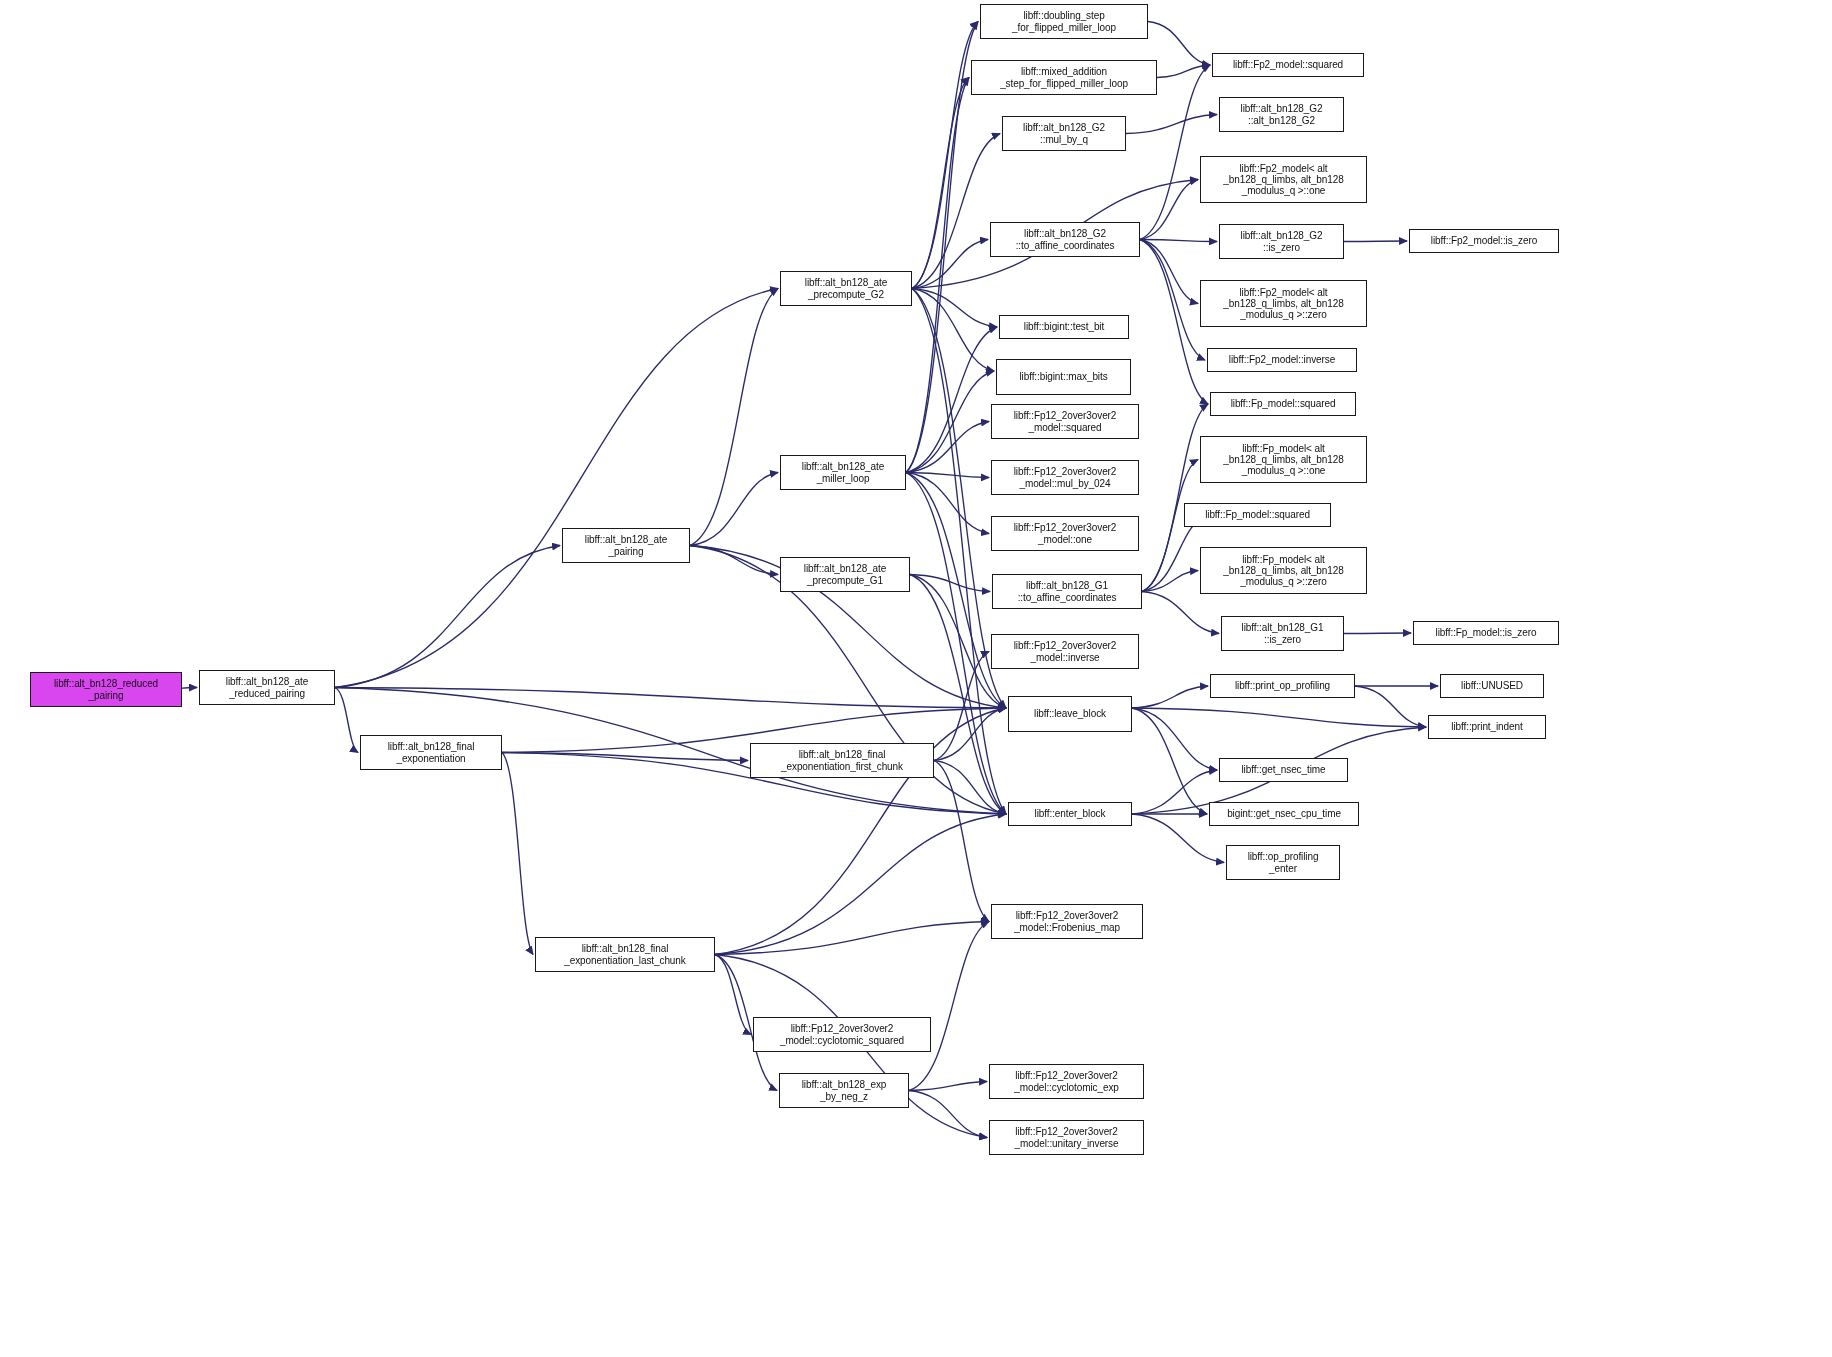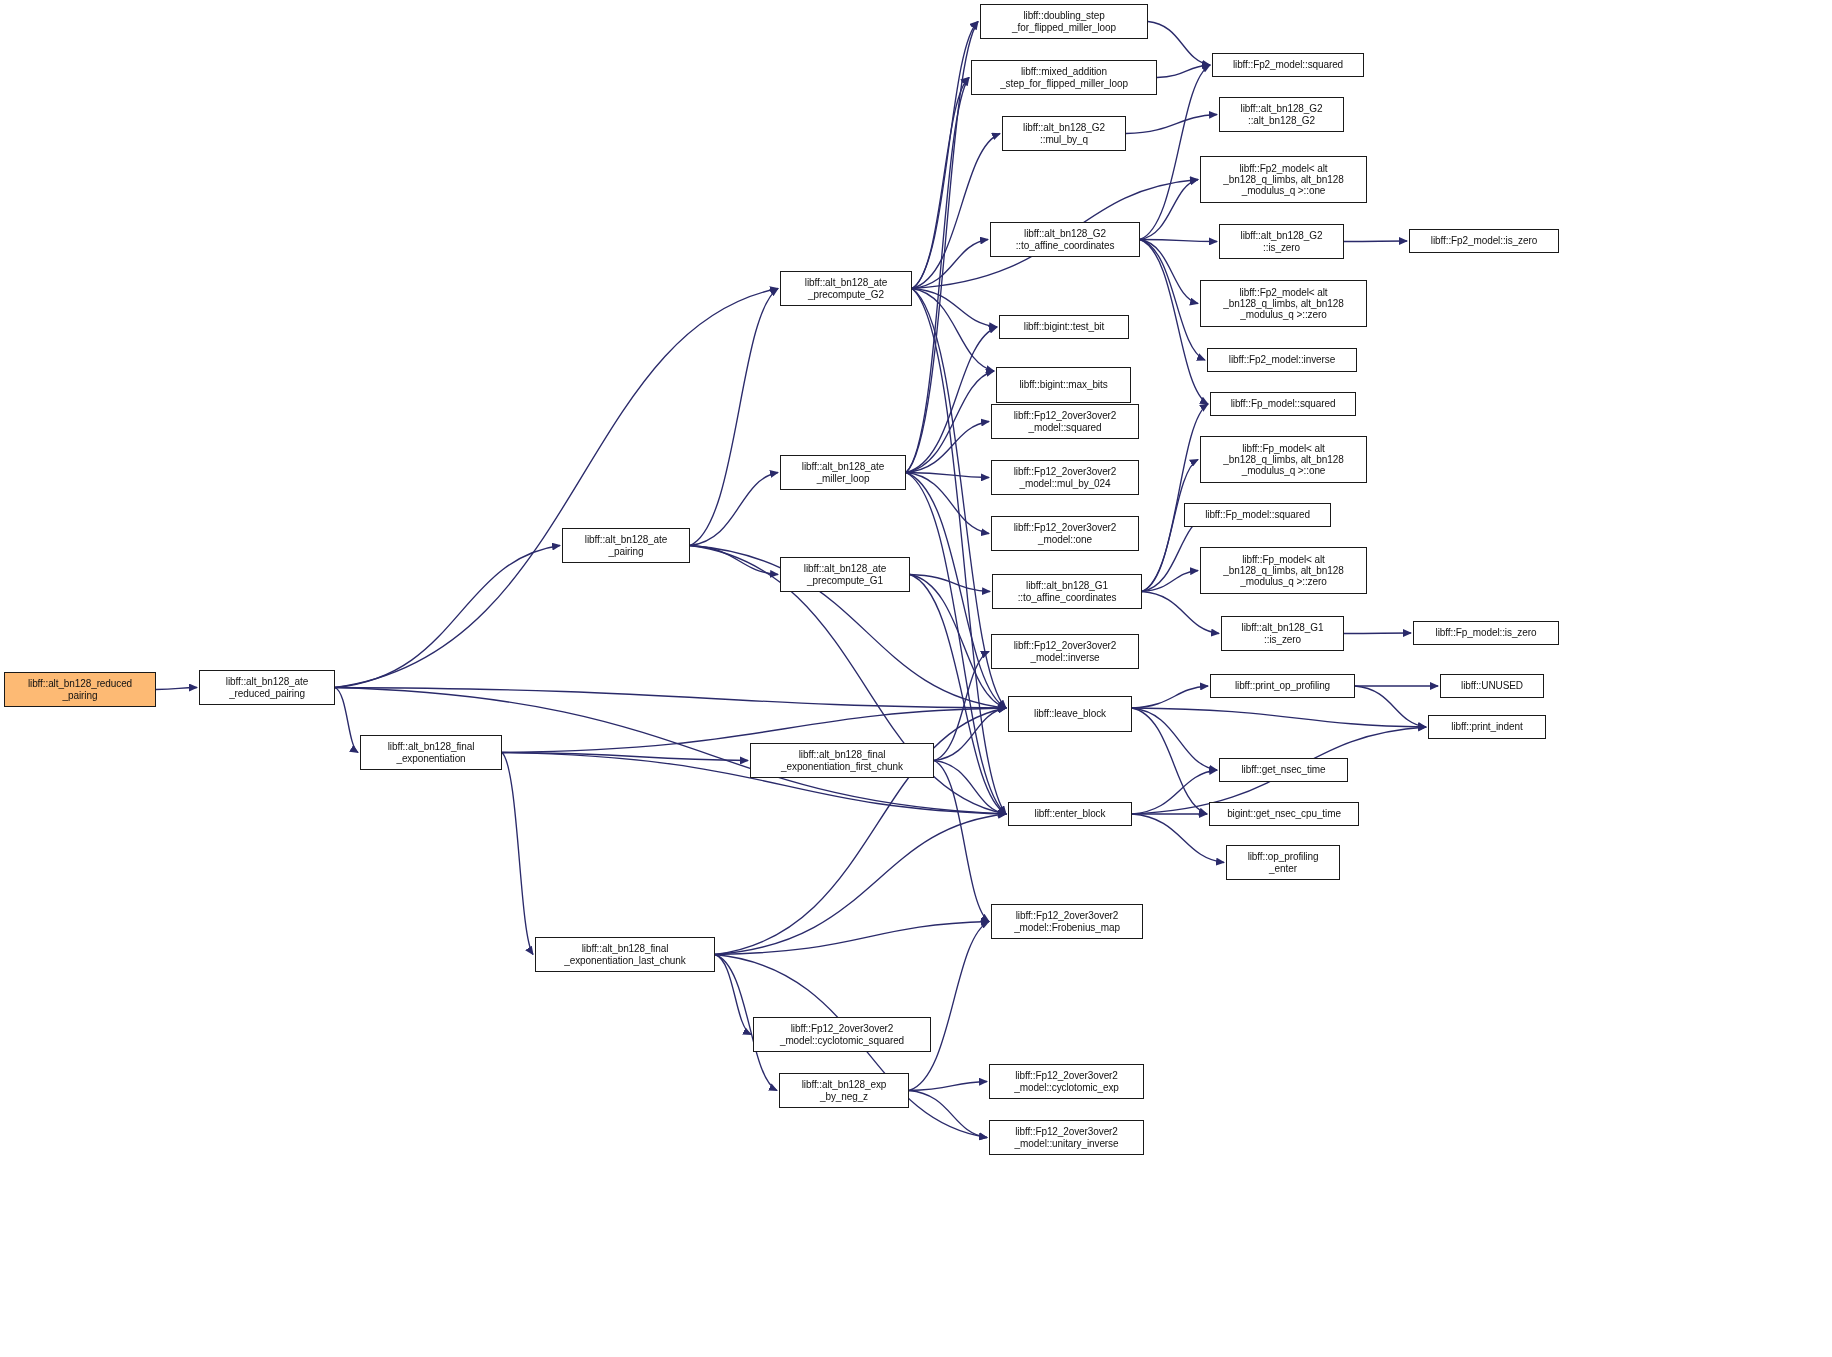--- a/index.html
+++ b/index.html
@@ -34,22 +34,23 @@
     align-items: center;
     justify-content: center;
     text-align: center;
     font-size: 10px;
     line-height: 1.12;
     letter-spacing: -0.1px;
     white-space: pre-line;
     padding: 0 8px;
   }
   .gnode.root {
-    background: #fdba74;
+    background: #d946ef;
     border-color: #1a1a1a;
+    margin-left: 26px;
   }
   .gnode .lbl {
     display: block;
     width: 100%;
     white-space: pre-line;
   }
 </style>
 </head>
 <body>
 
@@ -159,21 +160,21 @@
 _precompute_G1</span></div>
       <div class="gnode" style="left: 980px; top: 4px; width: 168px; height: 35px;"><span class="lbl">libff::doubling_step
 _for_flipped_miller_loop</span></div>
       <div class="gnode" style="left: 971px; top: 60px; width: 186px; height: 35px;"><span class="lbl">libff::mixed_addition
 _step_for_flipped_miller_loop</span></div>
       <div class="gnode" style="left: 1002px; top: 116px; width: 124px; height: 35px;"><span class="lbl">libff::alt_bn128_G2
 ::mul_by_q</span></div>
       <div class="gnode" style="left: 990px; top: 222px; width: 150px; height: 35px;"><span class="lbl">libff::alt_bn128_G2
 ::to_affine_coordinates</span></div>
       <div class="gnode" style="left: 999px; top: 315px; width: 130px; height: 24px;"><span class="lbl">libff::bigint::test_bit</span></div>
-      <div class="gnode" style="left: 996px; top: 359px; width: 135px; height: 36px; margin-top: 8px;"><span class="lbl">libff::bigint::max_bits</span></div>
+      <div class="gnode" style="left: 996px; top: 359px; width: 135px; height: 36px;"><span class="lbl">libff::bigint::max_bits</span></div>
       <div class="gnode" style="left: 991px; top: 404px; width: 148px; height: 35px;"><span class="lbl">libff::Fp12_2over3over2
 _model::squared</span></div>
       <div class="gnode" style="left: 991px; top: 460px; width: 148px; height: 35px;"><span class="lbl">libff::Fp12_2over3over2
 _model::mul_by_024</span></div>
       <div class="gnode" style="left: 991px; top: 516px; width: 148px; height: 35px;"><span class="lbl">libff::Fp12_2over3over2
 _model::one</span></div>
       <div class="gnode" style="left: 992px; top: 574px; width: 150px; height: 35px;"><span class="lbl">libff::alt_bn128_G1
 ::to_affine_coordinates</span></div>
       <div class="gnode" style="left: 991px; top: 634px; width: 148px; height: 35px;"><span class="lbl">libff::Fp12_2over3over2
 _model::inverse</span></div>

